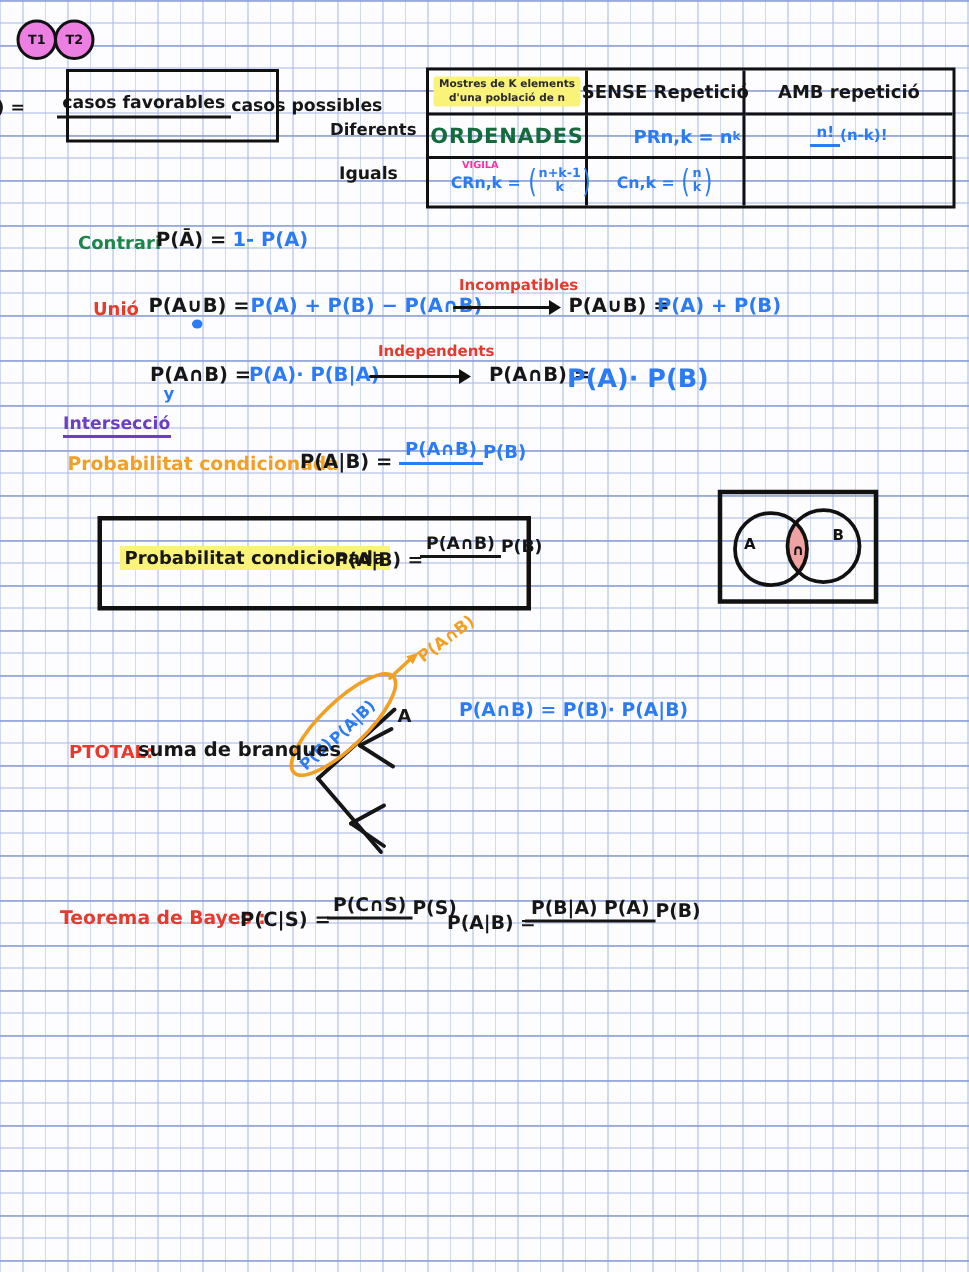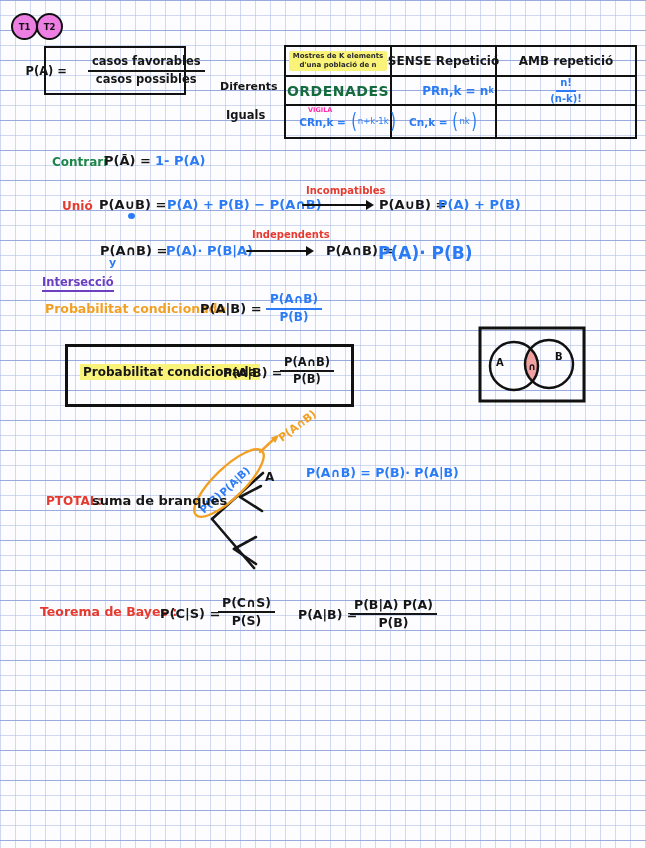--- a/index.html
+++ b/index.html
@@ -39,28 +39,28 @@
 
   
   #pa-box{
     left:44px;top:46px;width:138px;height:45px;
     border:2.5px solid #111;
     display:flex;align-items:center;justify-content:center;gap:21px;
     font-size:11.5px;
   }
 
   
-  .frac{display:inline-flex;flex-direction:column;align-items:center;text-align:center;line-height:1.15;}
+  .frac{display:inline-flex;align-items:center;text-align:center;line-height:1.15;}
   .frac .num{border-bottom:2px solid currentColor;padding:0 4px 1px;}
   .frac .den{padding-top:1px;}
 
   
   .binom{display:inline-flex;align-items:center;}
   .bp{font-size:21px;font-weight:400;line-height:.9;transform:scaleX(.7);}
-  .bs{display:inline-flex;flex-direction:row;align-items:center;font-size:8.5px;line-height:1.1;font-weight:400;}
+  .bs{display:inline-flex;flex-direction:column;align-items:center;font-size:8.5px;line-height:1.1;font-weight:700;}
 
   
   #ctable{
     left:284px;top:45px;
     display:grid;
     grid-template-columns:106px 105px 138px;
     grid-template-rows:30px 29px 31px;
     border:2.5px solid #111;
   }
   #ctable>div{

